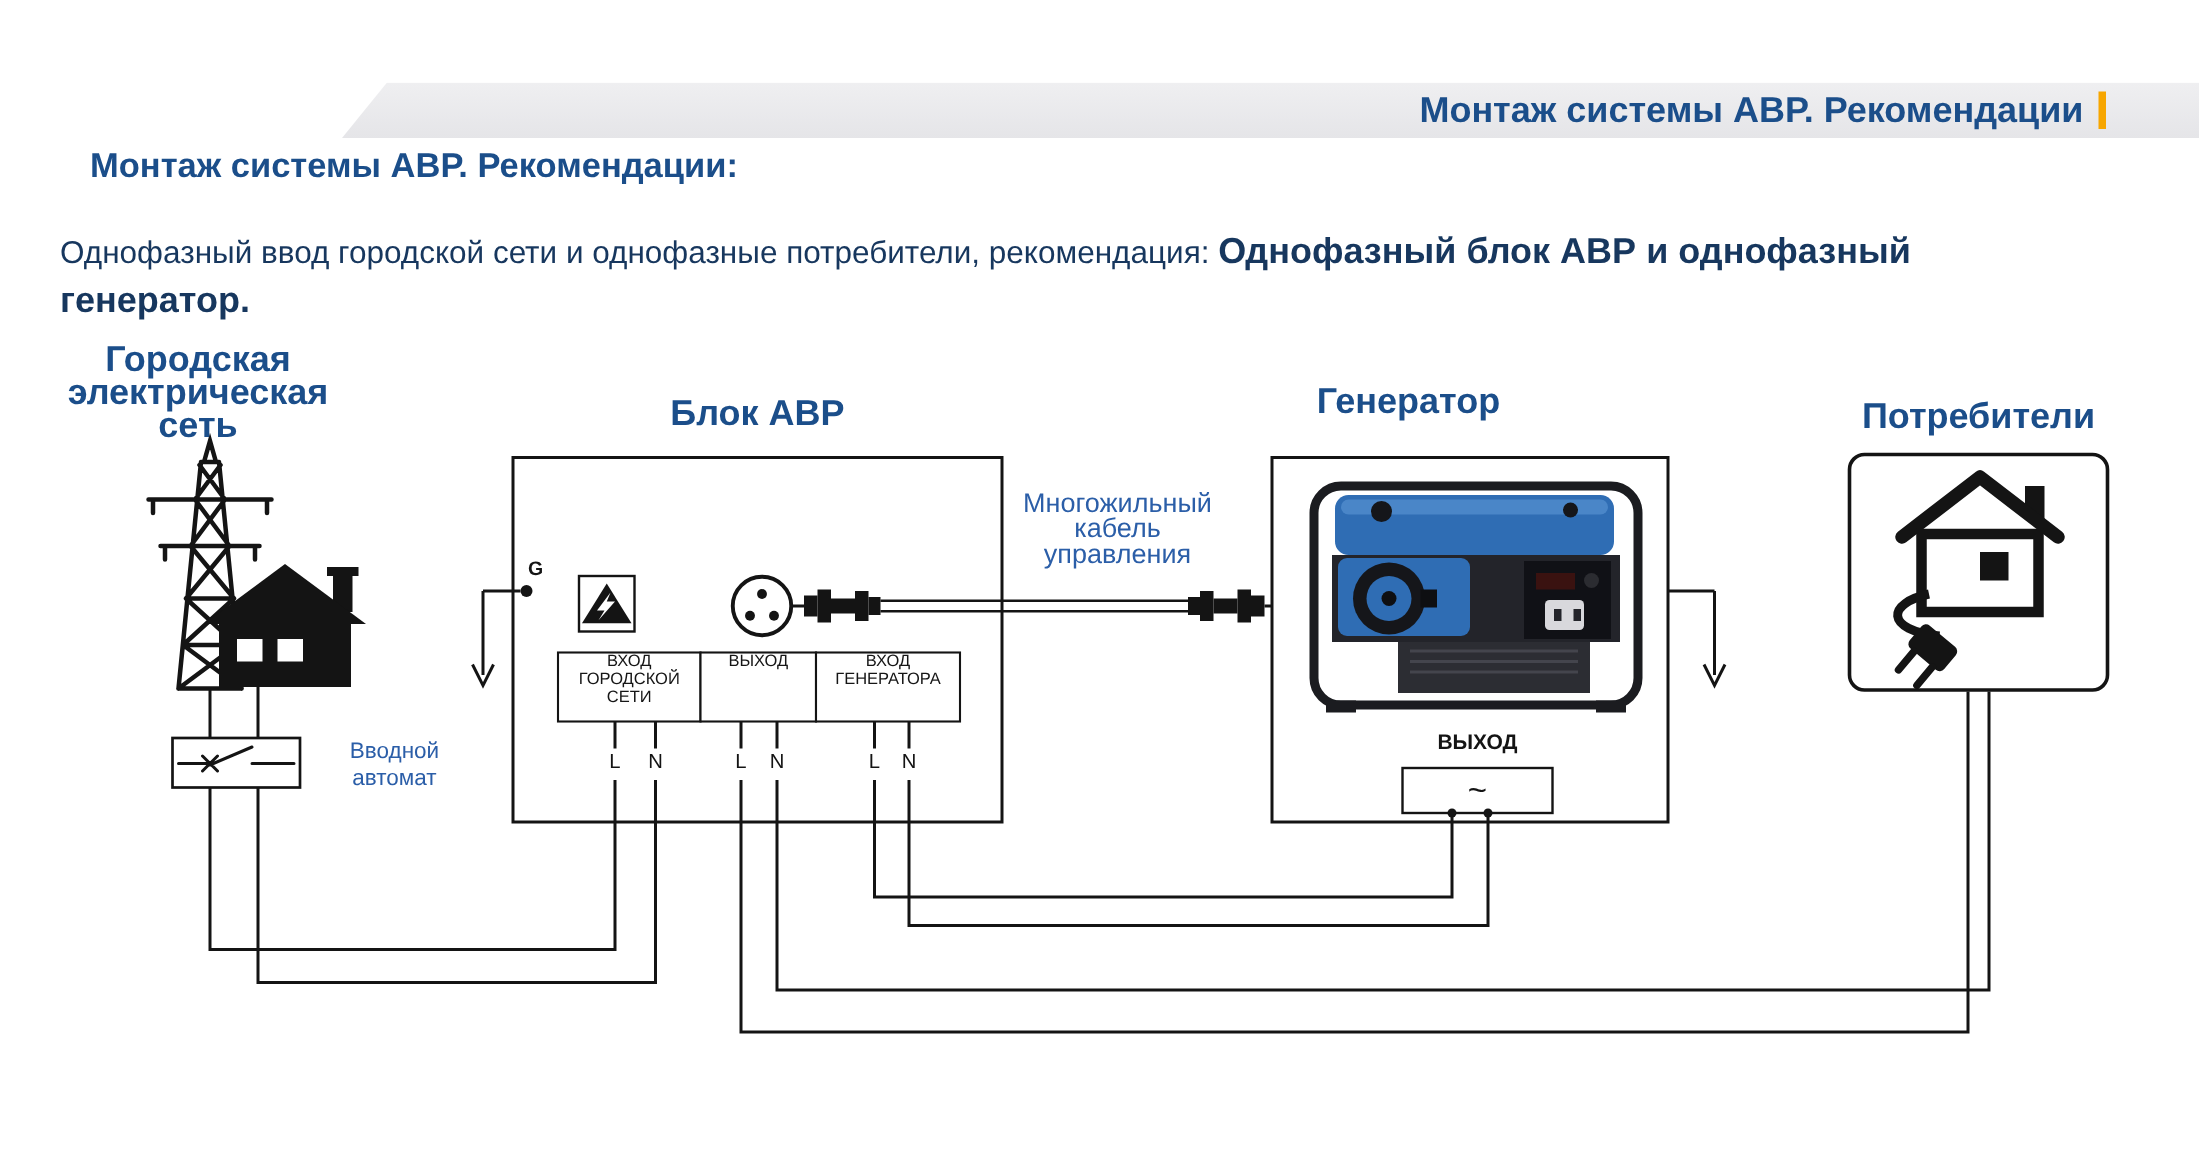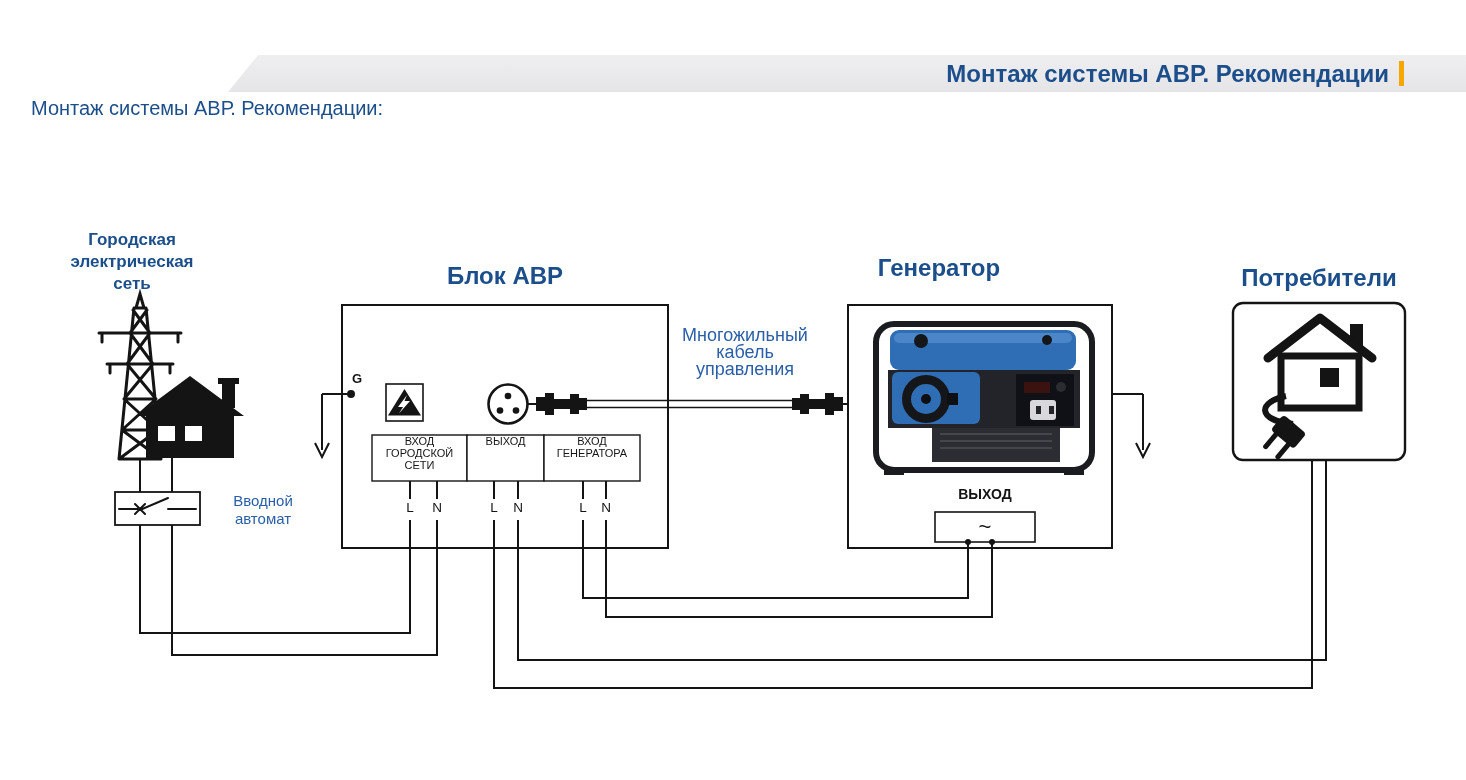--- a/index.html
+++ b/index.html
@@ -18,28 +18,28 @@
     position:absolute;left:228px;top:55px;width:1238px;height:37px;
     background:linear-gradient(180deg,#efeff1 0%,#e5e5e8 100%);
     clip-path:polygon(30px 0,100% 0,100% 100%,0 100%);
     display:flex;align-items:center;justify-content:flex-end;
     padding-right:62px;
   }
   .banner-title{font-size:24px;font-weight:bold;color:var(--blue);white-space:nowrap;}
   .banner-accent{width:5px;height:25px;background:var(--accent);margin-left:10px;flex:0 0 auto;}
 
   
-  .heading{position:absolute;left:31px;top:97px;font-size:20px;font-weight:normal;color:var(--blue);}
+  .heading{position:absolute;left:60px;top:97px;font-size:23px;font-weight:bold;color:var(--blue);}
   .intro{position:absolute;left:40px;top:130px;width:1340px;font-size:21px;color:var(--navy);line-height:1.38;}
   .intro .bold-part{font-weight:bold;font-size:24px;color:var(--navy);}
 
   
   .lbl{position:absolute;color:var(--ink);}
   .t-title{font-size:24px;font-weight:bold;color:var(--blue);text-align:center;}
-  .t-city{font-size:17px;font-weight:bold;color:var(--blue);line-height:22px;text-align:center;}
+  .t-city{font-size:24px;font-weight:bold;color:var(--blue);line-height:22px;text-align:center;}
   .t-small-blue{font-size:18px;color:var(--label-blue);line-height:17px;text-align:center;}
   .t-breaker{font-size:15px;color:var(--label-blue);line-height:18px;text-align:center;}
   .t-connector{font-size:21px;color:var(--blue);text-align:center;}
   .t-g{font-size:13px;font-weight:bold;color:var(--ink);}
   .t-out{font-size:14px;font-weight:bold;color:var(--ink);text-align:center;}
   .t-tilde{font-size:22px;color:var(--ink);text-align:center;line-height:28px;}
   .ln{position:absolute;top:500px;width:16px;text-align:center;font-size:13.5px;color:var(--ink);}
   .port{position:absolute;top:435px;height:46px;display:flex;flex-direction:column;justify-content:flex-start;
         text-align:center;font-size:11px;line-height:12px;color:#161616;}
   .port span{display:block;}
@@ -49,20 +49,21 @@
 <body>
 
 <div class="stage">
 
   <div class="banner">
     <span class="banner-title">Монтаж системы АВР. Рекомендации</span>
     <span class="banner-accent"></span>
   </div>
 
   <div class="heading">Монтаж системы АВР. Рекомендации:</div>
+  <p class="intro"><span>Однофазный ввод городской сети и однофазные потребители, рекомендация: </span><span class="bold-part">Однофазный блок АВР и однофазный генератор.</span></p>
 
   <svg class="diagram" width="1466" height="780" viewBox="0 0 1466 780" xmlns="http://www.w3.org/2000/svg">
 
     <g stroke="#141414" stroke-width="3" fill="none" stroke-linecap="round">
       <path d="M119,459 L134,308 M161,459 L146,308 M134,308 H146 M136,308 L140,294 L144,308
                M99,333 H181 M102,333 V342 M178,333 V342
                M107,364 H173 M110,364 V373 M170,364 V373
                M133,310 L150,333 M147,310 L130,333
                M130,333 L153,364 M150,333 L127,364
                M127,364 L156,399 M153,364 L124,399 M124,399 H156

